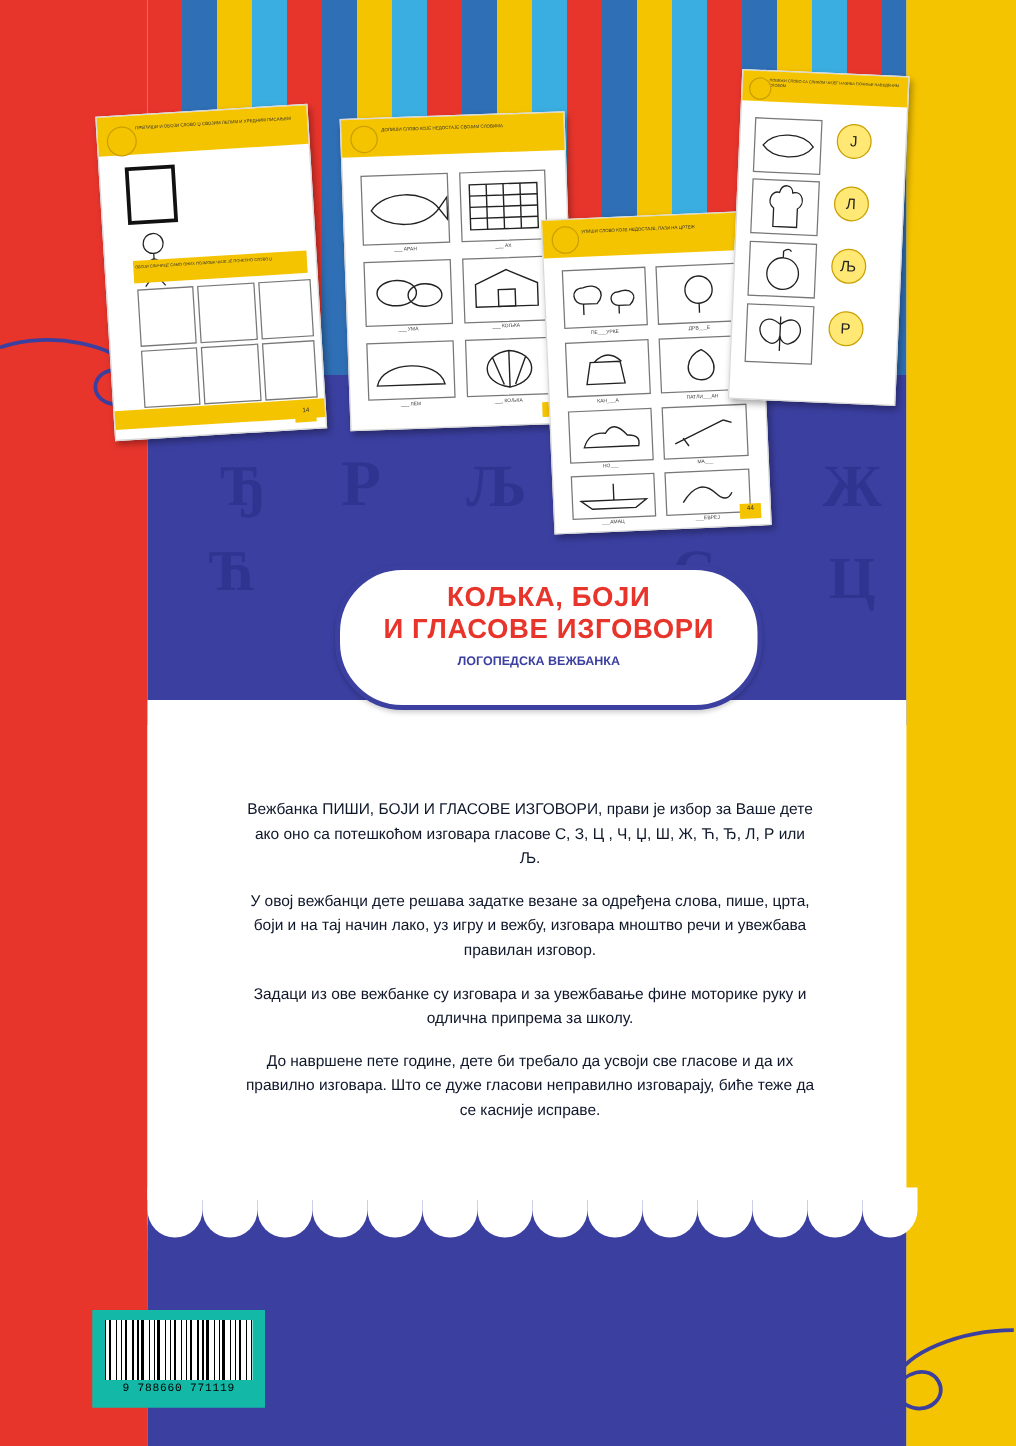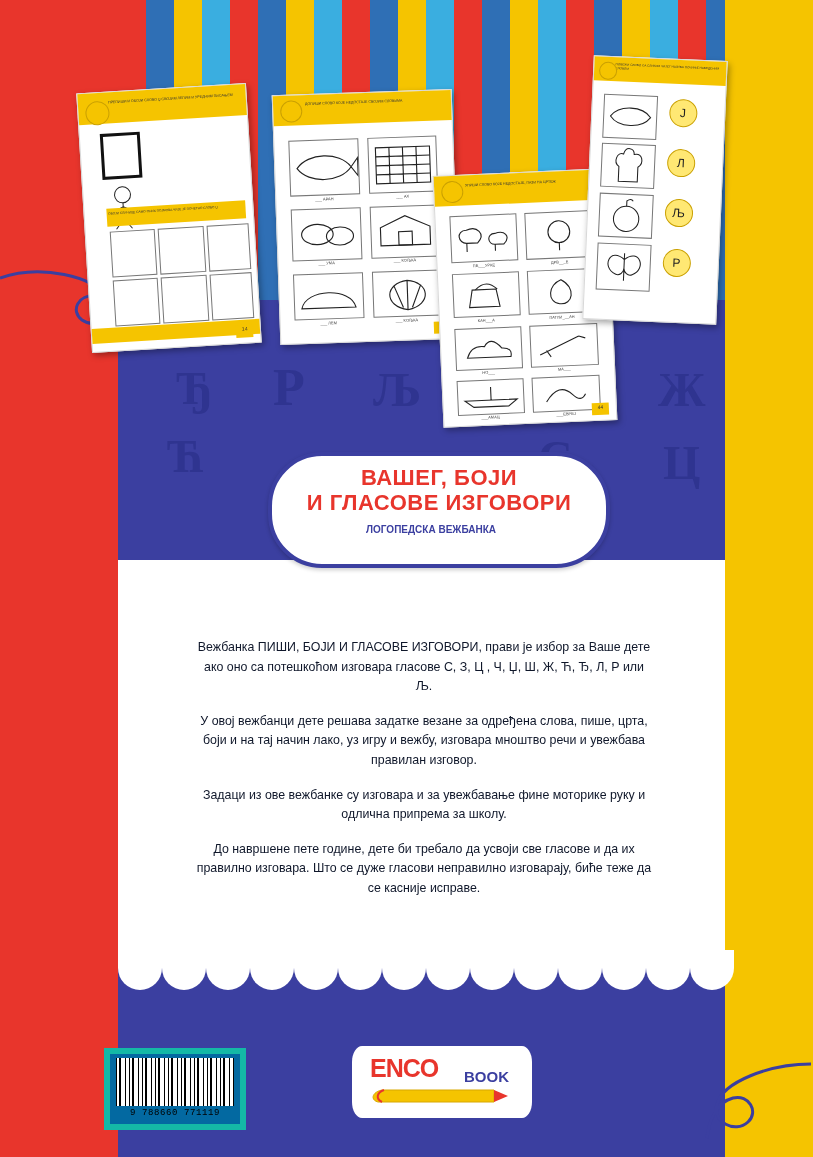--- a/index.html
+++ b/index.html
@@ -63,22 +63,22 @@
   .title-oval .t2{position:absolute;left:0;right:16px;top:68px;text-align:center;
     color:#3b3fa0;font-weight:bold;font-size:10px;line-height:1.25;}
 
   
   .copy{position:absolute;left:196px;top:638px;width:456px;color:#0f172a;font-size:12.4px;
     line-height:1.58;text-align:center;}
   .copy p{margin:0 0 15px 0;}
   .copy p.last{font-weight:bold;margin-top:18px;}
 
   
-  .barcode{position:absolute;left:104px;top:1048px;width:130px;height:70px;background:#0369a1;
-    border:6px solid #14b8a6;}
+  .barcode{position:absolute;left:74px;top:1048px;width:130px;height:70px;background:#14b8a6;
+    border:4px solid #14b8a6;}
   .bars{position:absolute;left:6px;top:4px;width:118px;height:48px;
     background:repeating-linear-gradient(90deg,#000 0 1px,#fff 1px 3px,#000 3px 5px,#fff 5px 9px,#000 9px 10px,#fff 10px 13px);}
   .bc-num{position:absolute;left:0;right:0;top:54px;text-align:center;font-size:9px;
     font-family:"Liberation Mono", monospace;color:#000;letter-spacing:.6px;}
 
   
   .logo{position:absolute;left:352px;top:1046px;width:180px;height:72px;}
   .logo .plate{position:absolute;left:0;top:0;width:180px;height:72px;background:#ffffff;
     border-radius:10px/16px;}
   .logo .enco{position:absolute;left:18px;top:8px;color:#e8352c;font-weight:bold;font-size:25px;
@@ -301,44 +301,34 @@
     <div class="cell" style="left:8%;top:71%;width:40%;height:17%;">
       <svg viewBox="0 0 50 38" width="100%" height="100%">
           <path d="M25 6 v26 M25 12 c-14-12-22 8-8 14 c4 2 8-2 8-6 M25 12 c14-12 22 8 8 14 c-4 2-8-2-8-6" fill="none" stroke="#222"></path>
         </svg>
     </div>
     <div style="position:absolute;left:58%;top:72%;width:26px;height:26px;border:1px solid #caa000;border-radius:50%;background:#ffe873;text-align:center;font-size:12px;line-height:26px;color:#222;">Р</div>
   </div>
 
   <div class="title-oval">
     <div class="t1">
-      <div>ВАШЕГ, БОЈИ</div>
+      <div>КОЉКА, БОЈИ</div>
       <div>И ГЛАСОВЕ ИЗГОВОРИ</div>
     </div>
     <div class="t2">
       <div>ЛОГОПЕДСКА ВЕЖБАНКА</div>
     </div>
   </div>
 
   <div class="copy">
     <p>Вежбанка ПИШИ, БОЈИ И ГЛАСОВЕ ИЗГОВОРИ, прави је избор за Ваше дете ако оно са потешкоћом изговара гласове С, З, Ц , Ч, Џ, Ш, Ж, Ћ, Ђ, Л, Р или Љ.</p>
     <p>У овој вежбанци дете решава задатке везане за одређена слова, пише, црта, боји и на тај начин лако, уз игру и вежбу, изговара мноштво речи и увежбава правилан изговор.</p>
     <p>Задаци из ове вежбанке су изговара и за увежбавање фине моторике руку и одлична припрема за школу.</p>
     <p>До навршене пете године, дете би требало да усвоји све гласове и да их правилно изговара. Што се дуже гласови неправилно изговарају, биће теже да се касније исправе.</p>
   </div>
 
   <div class="barcode">
     <div class="bars"></div>
     <div class="bc-num">9 788660 771119</div>
   </div>
 
-  <div class="logo">
-    <div class="plate"></div>
-    <div class="enco">ENCO</div>
-    <div class="book">BOOK</div>
-    <svg class="pencil" viewBox="0 0 140 16">
-      <path d="M14 2 C4 4,2 12,10 14 L126 14 L126 2 Z" fill="#f5c400" stroke="#d8a800"></path>
-      <path d="M126 2 L140 8 L126 14 Z" fill="#e8352c"></path>
-      <path d="M16 2 C8 5,8 11,14 14" fill="none" stroke="#e8352c" stroke-width="2"></path>
-    </svg>
-  </div>
 
 </div>
 
 </body></html>

